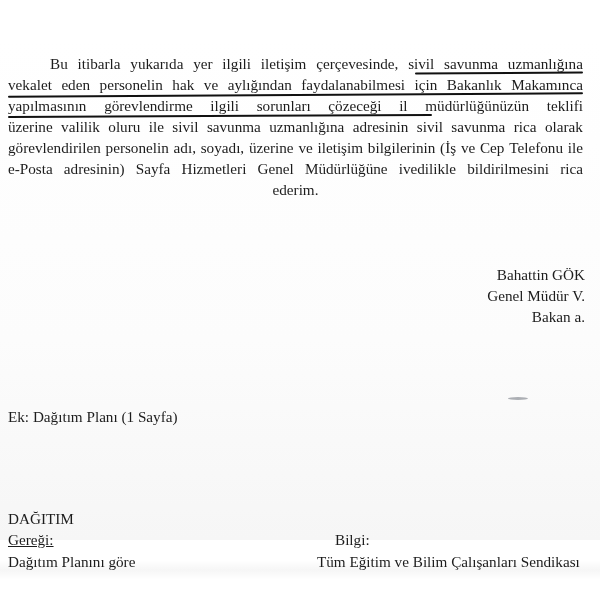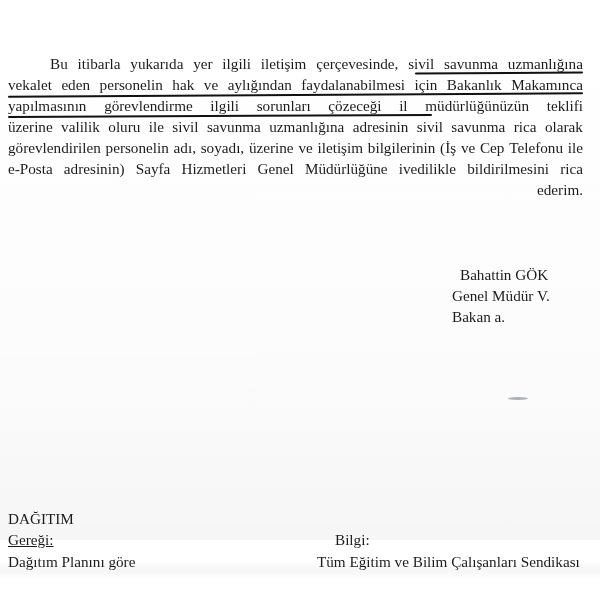--- a/index.html
+++ b/index.html
@@ -31,34 +31,34 @@
     }
     .line {
       position: relative;
       height: 21px;
       line-height: 21px;
       white-space: nowrap;
       display: flex;
       justify-content: space-between;
     }
     .line.indent { padding-left: 42px; }
-    .line.last { justify-content: flex-end; }
+    .line.last { justify-content: center; }
     .line span.w { display: inline-block; }
     .ul {
       position: absolute;
       height: 1.6px;
       background: #111;
       border-radius: 1px;
     }
     .signature {
       position: absolute;
-      left: 452px;
+      left: 470px;
       top: 224px;
       width: 115px;
-      text-align: left;
+      text-align: right;
       line-height: 21px;
     }
     .signature div { white-space: nowrap; }
     .sig-name { margin-left: 8px; }
     .attachment {
       position: absolute;
       left: 8px;
       top: 368px;
       white-space: nowrap;
     }
@@ -177,20 +177,21 @@
   </div>
 
   <div class="signature">
     <div class="sig-name">Bahattin GÖK</div>
     <div>Genel Müdür V.</div>
     <div>Bakan a.</div>
   </div>
 
   <div class="smudge"></div>
 
+  <div class="attachment">Ek: Dağıtım Planı (1 Sayfa)</div>
 
   <div class="distribution">
     <div class="dist-title">DAĞITIM</div>
     <div class="dist-row" style="left:0; top:21px;text-decoration:underline;">Gereği:</div>
     <div class="dist-row" style="left:0; top:43px;">Dağıtım Planını göre</div>
     <div class="dist-row" style="left:327px; top:21px;">Bilgi:</div>
     <div class="dist-row" style="left:309px; top:43px;">Tüm Eğitim ve Bilim Çalışanları Sendikası</div>
   </div>
 
   <div class="fold"></div>

